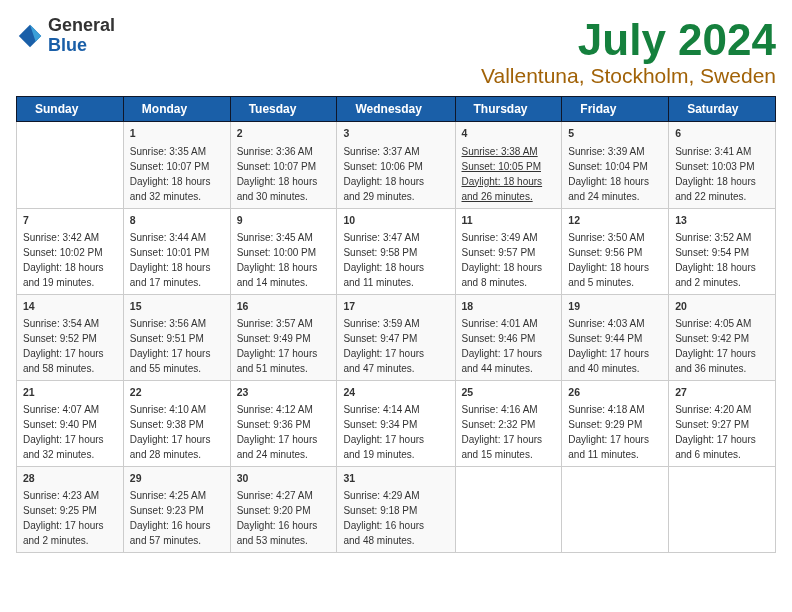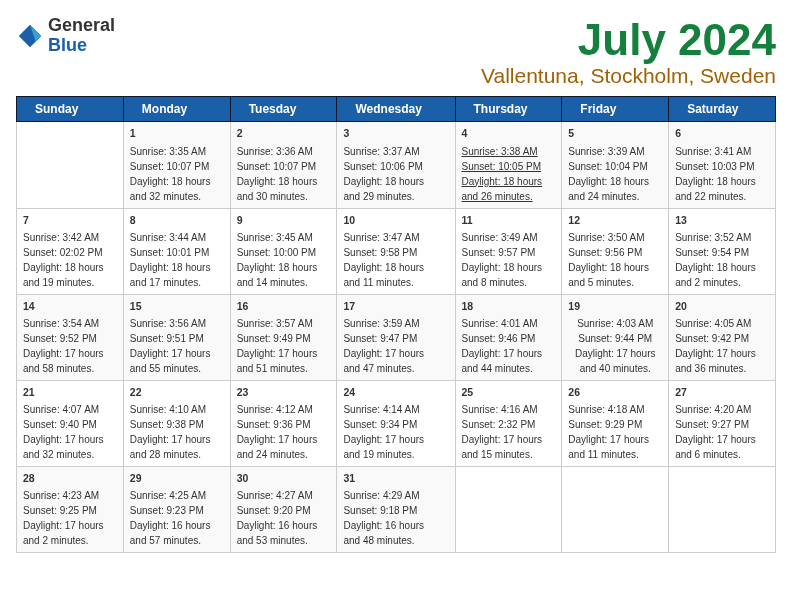--- a/index.html
+++ b/index.html
@@ -171,21 +171,21 @@
           <div class="cell-content" style="white-space: pre-line;">Sunrise: 3:41 AM
 Sunset: 10:03 PM
 Daylight: 18 hours
 and 22 minutes.</div>
         </td>
       </tr>
       <tr>
         <td>
           <span class="day-number">7</span>
           <div class="cell-content" style="white-space: pre-line;">Sunrise: 3:42 AM
-Sunset: 02:02 PM
+Sunset: 10:02 PM
 Daylight: 18 hours
 and 19 minutes.</div>
         </td>
         <td>
           <span class="day-number">8</span>
           <div class="cell-content" style="white-space: pre-line;">Sunrise: 3:44 AM
 Sunset: 10:01 PM
 Daylight: 18 hours
 and 17 minutes.</div>
         </td>
@@ -256,21 +256,21 @@
         </td>
         <td>
           <span class="day-number">18</span>
           <div class="cell-content" style="white-space: pre-line;">Sunrise: 4:01 AM
 Sunset: 9:46 PM
 Daylight: 17 hours
 and 44 minutes.</div>
         </td>
         <td>
           <span class="day-number">19</span>
-          <div class="cell-content" style="white-space: pre-line; text-align: center;">Sunrise: 4:03 AM
+          <div class="cell-content" style="white-space: pre-line;">Sunrise: 4:03 AM
 Sunset: 9:44 PM
 Daylight: 17 hours
 and 40 minutes.</div>
         </td>
         <td>
           <span class="day-number">20</span>
           <div class="cell-content" style="white-space: pre-line;">Sunrise: 4:05 AM
 Sunset: 9:42 PM
 Daylight: 17 hours
 and 36 minutes.</div>

